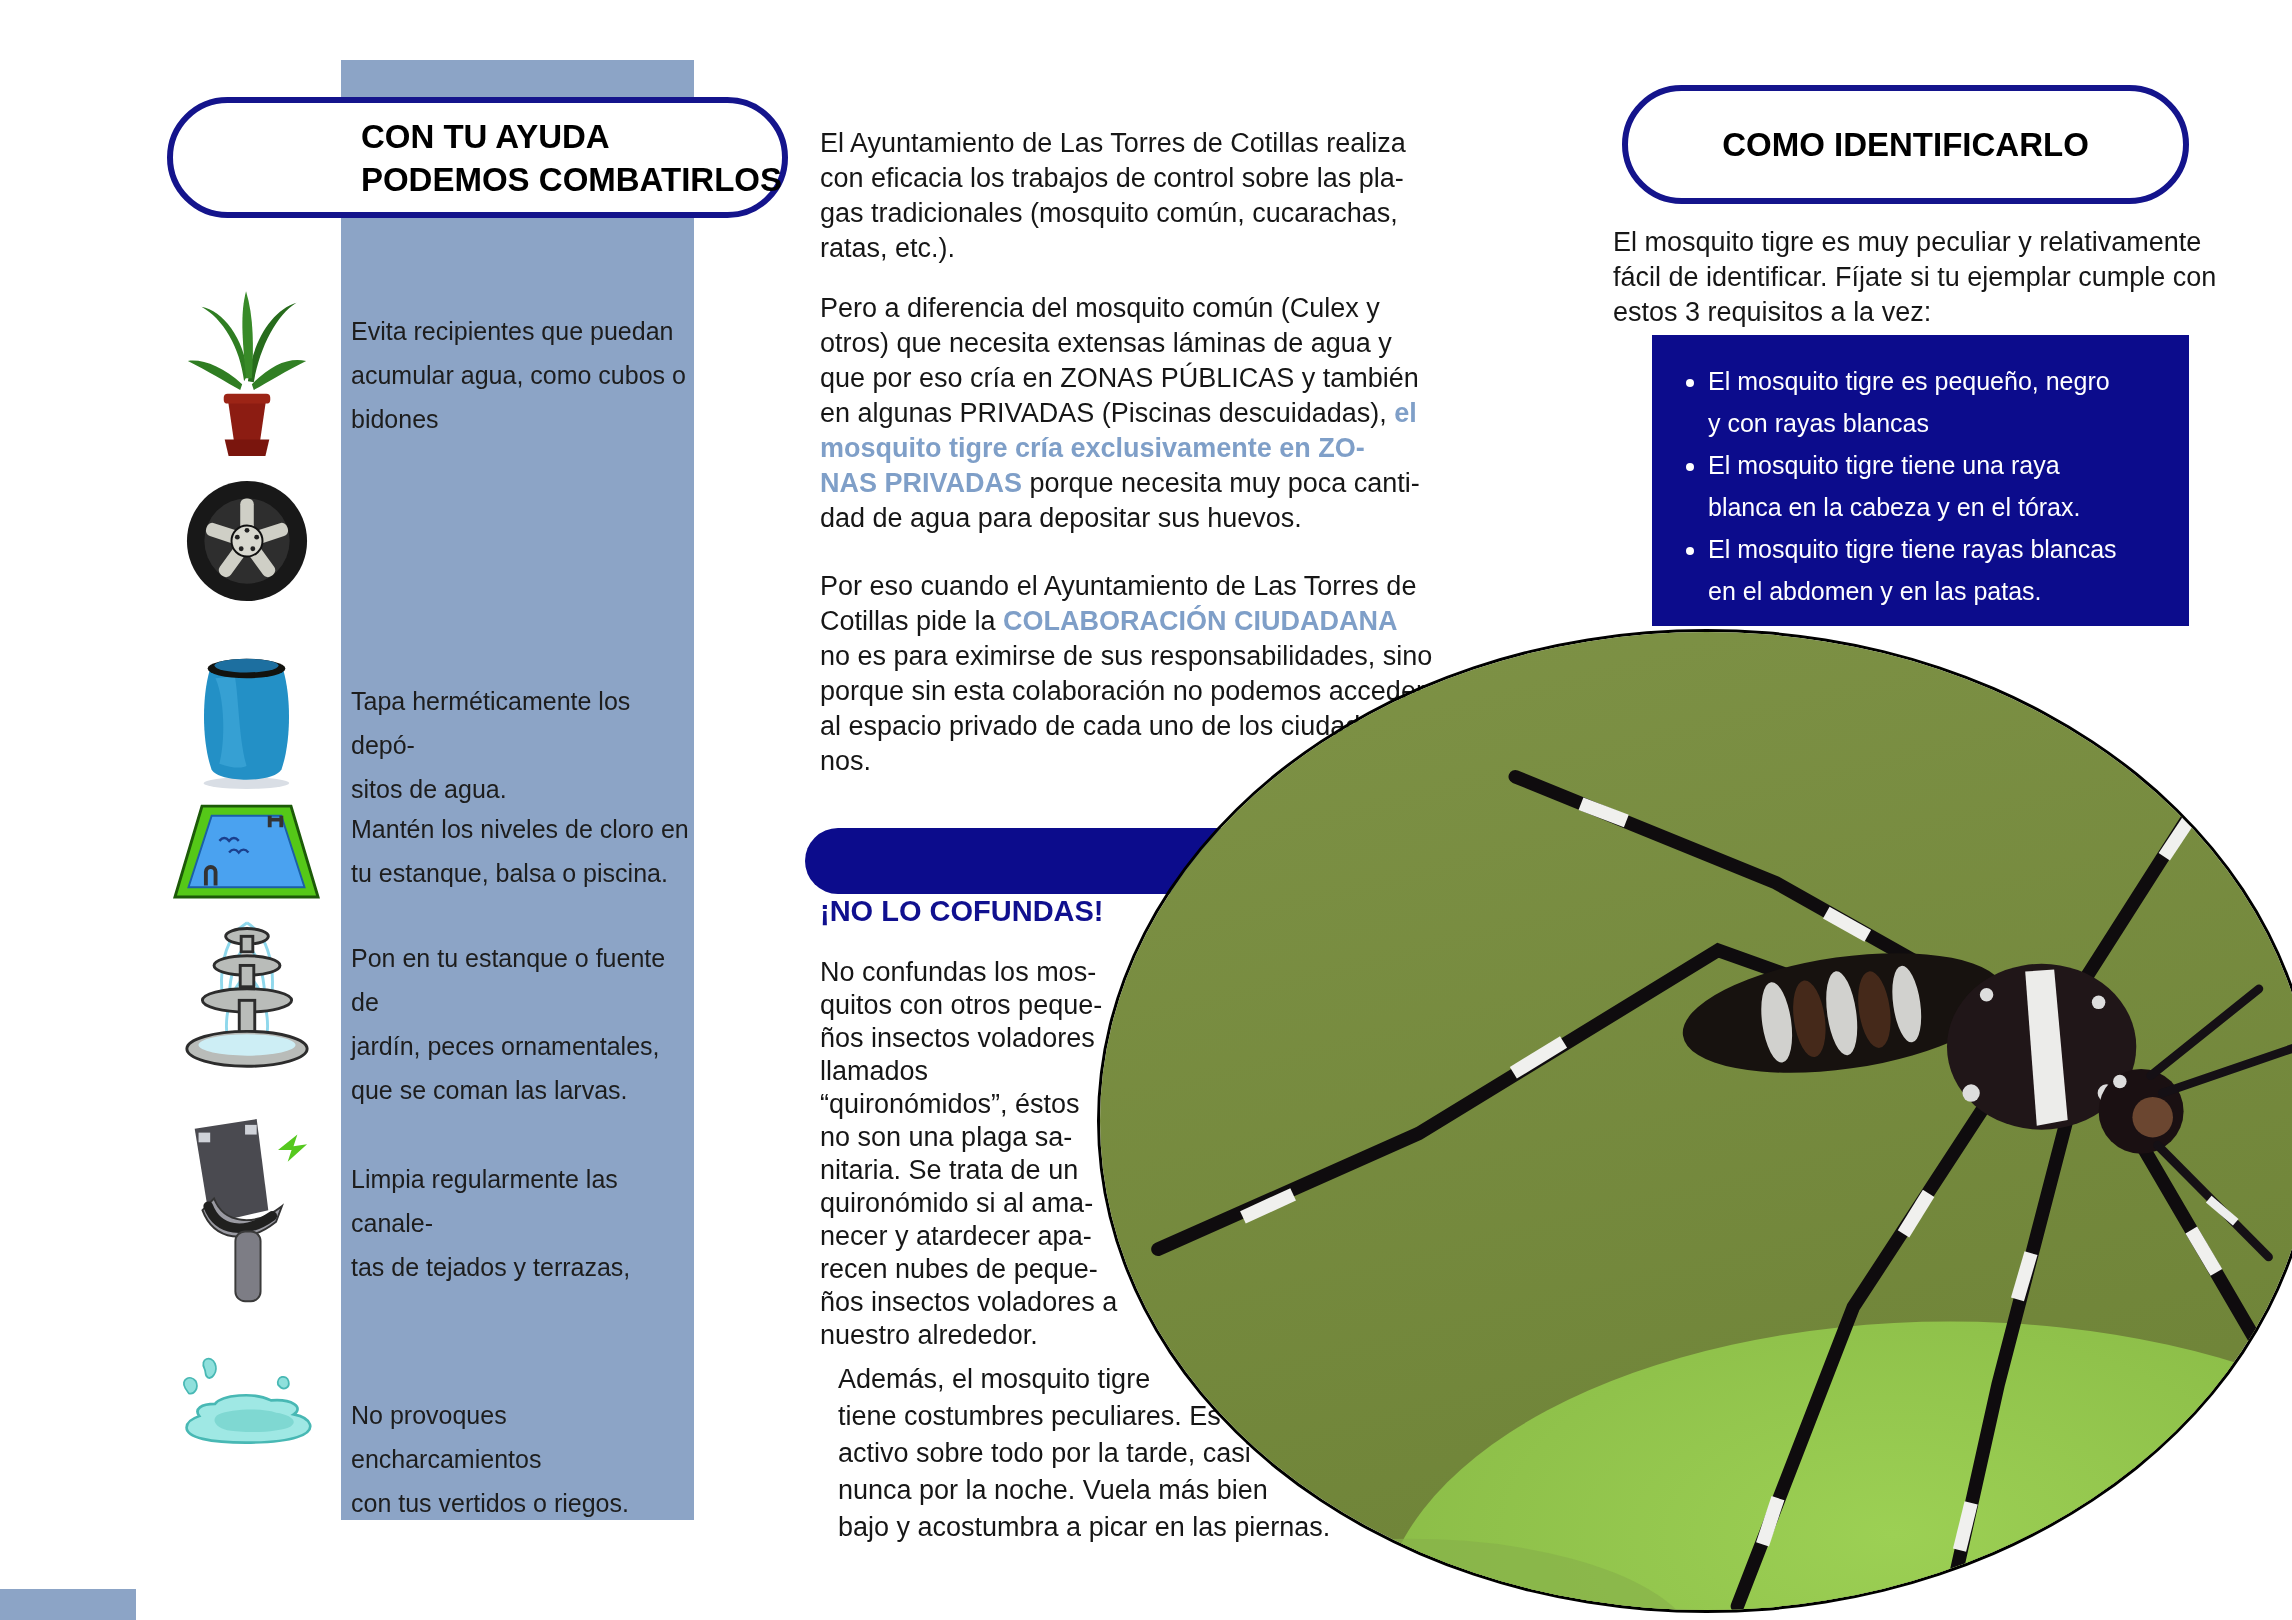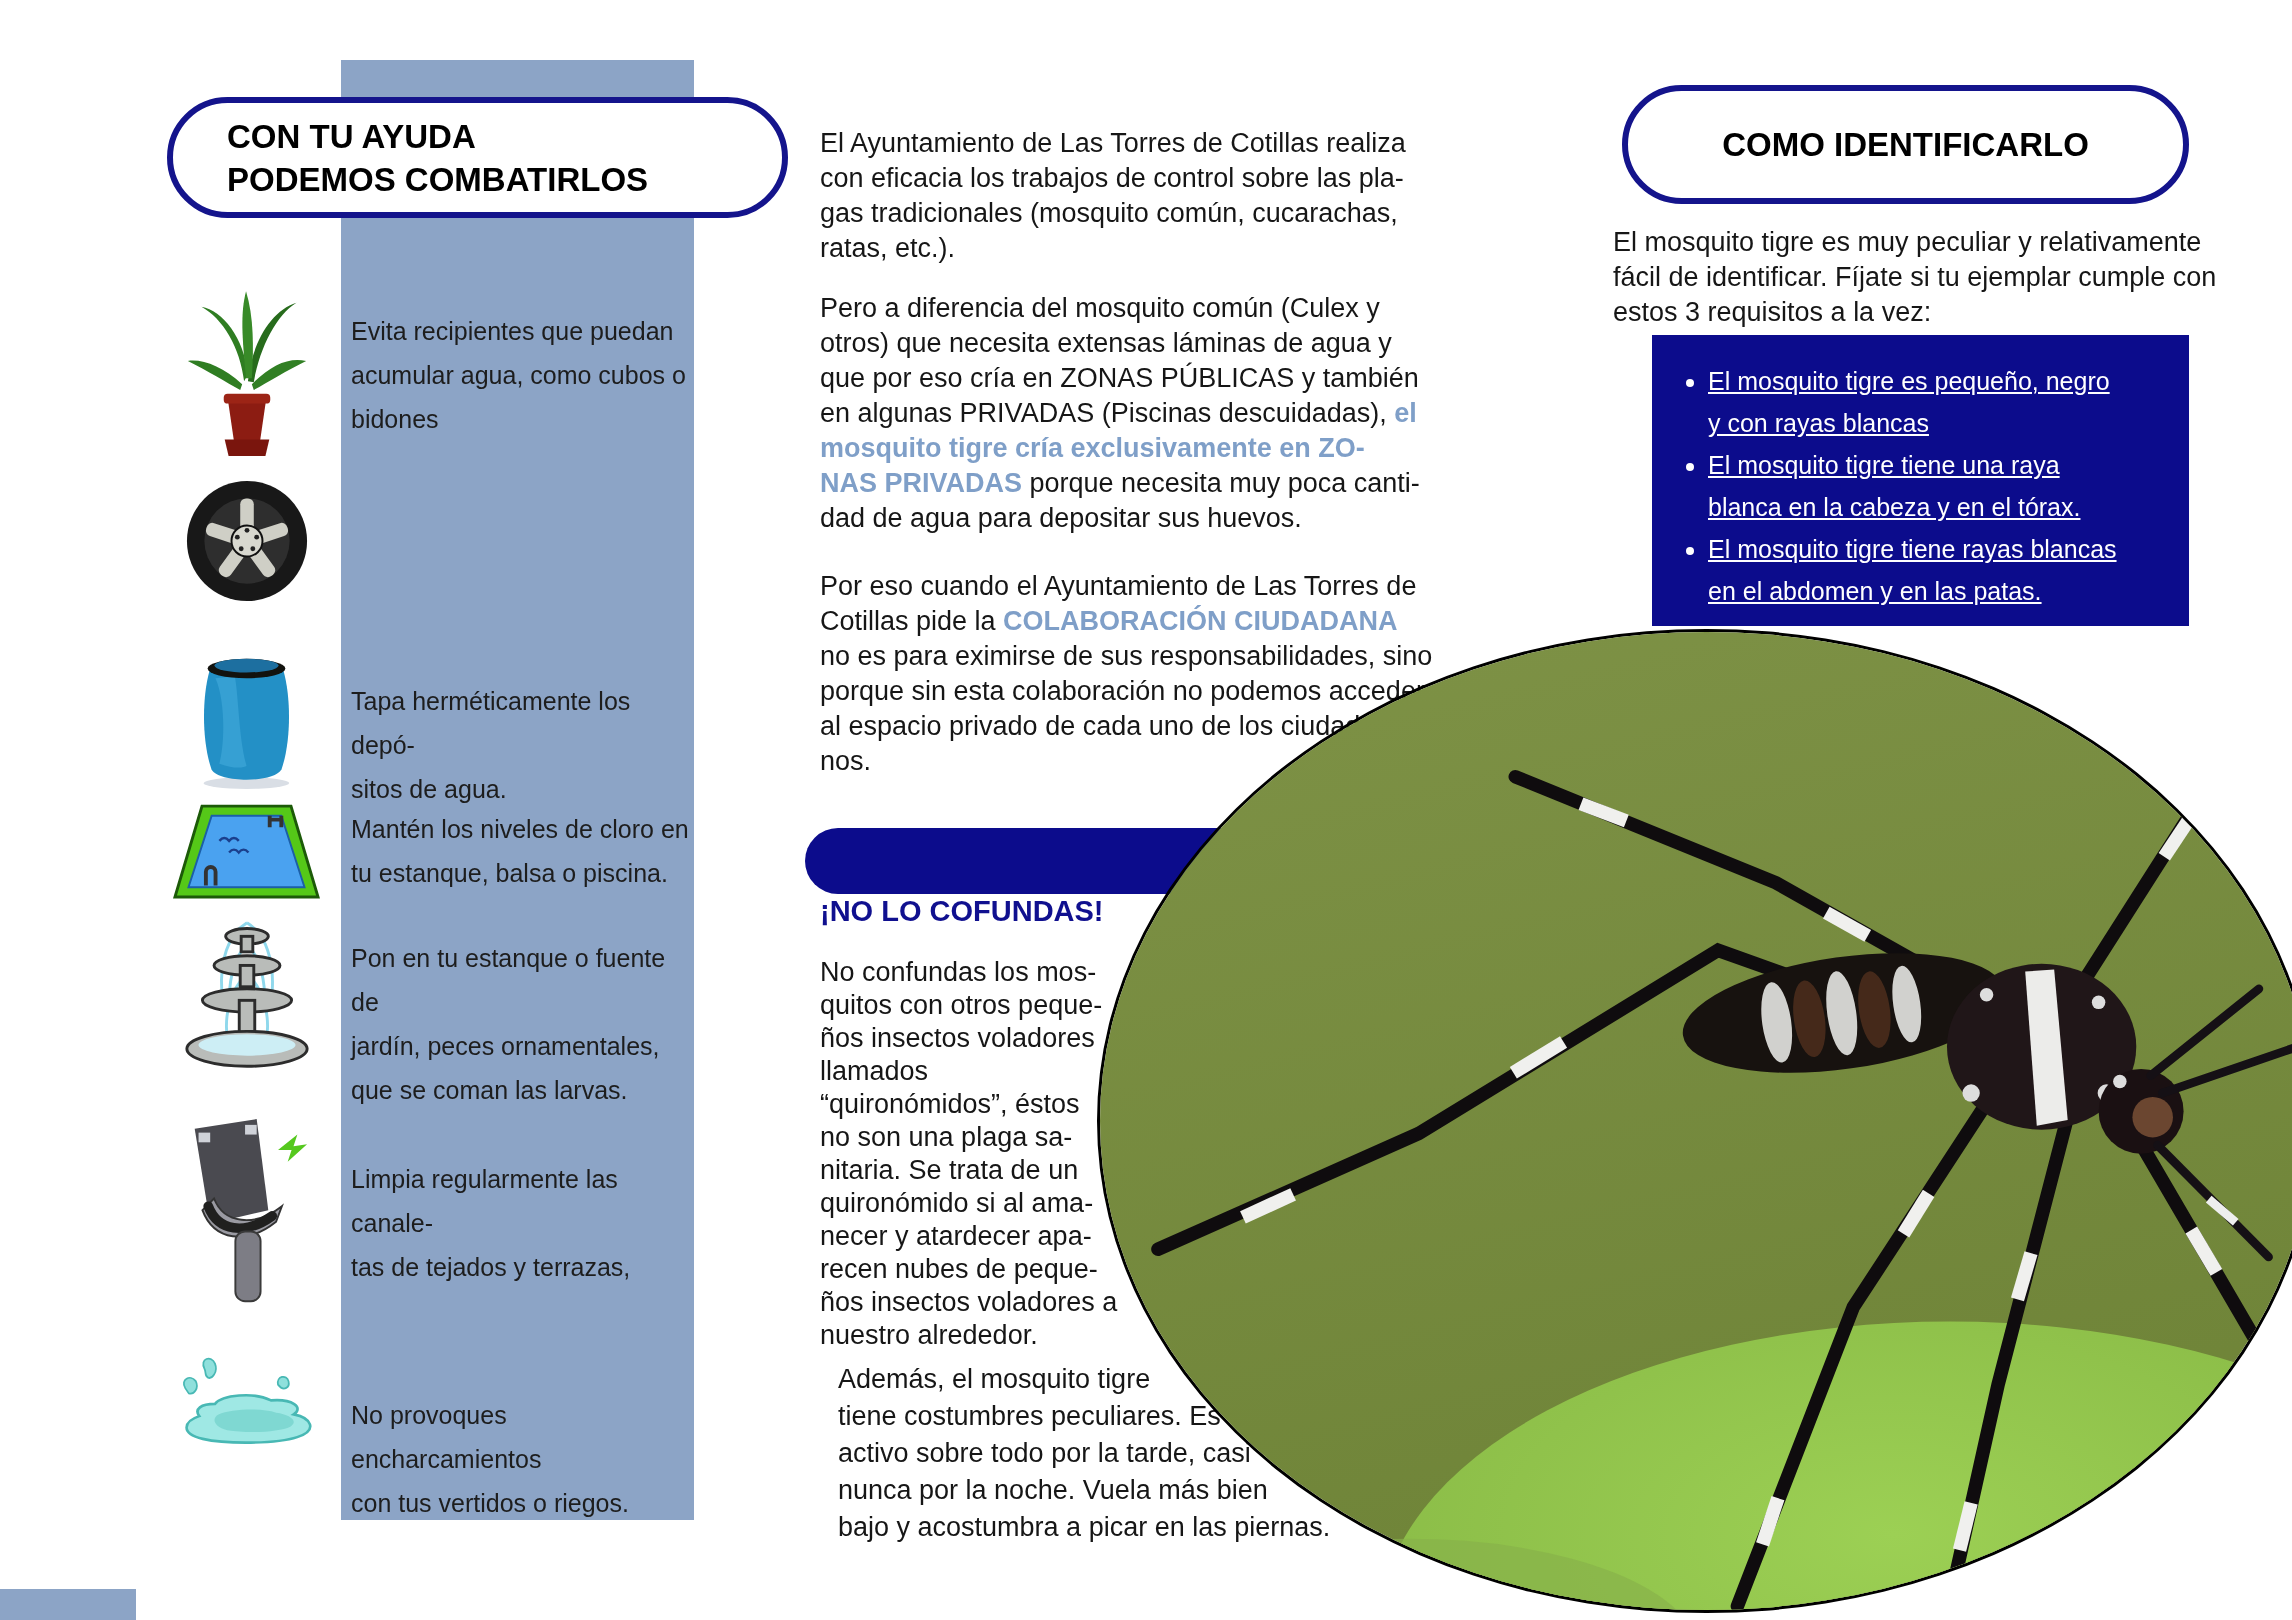--- a/index.html
+++ b/index.html
@@ -8,21 +8,21 @@
   .abs{position:absolute;}
   .preline{white-space:pre-line;}
 
   
   .band{left:341px;top:60px;width:353px;height:1460px;background:#8ca4c6;z-index:0;}
   .corner-rect{left:0;top:1589px;width:136px;height:31px;background:#8ca4c6;z-index:0;}
 
   
   .capsule{background:#ffffff;border:6.8px solid #14148c;border-radius:62px;z-index:2;
            display:flex;align-items:center;}
-  .capsule-left{left:167px;top:97px;width:555px;height:109px;padding-left:54px;}
+  .capsule-left{left:167px;top:97px;width:555px;height:109px;padding-left:54px;justify-content:flex-end;}
   .capsule-right{left:1622px;top:85px;width:555px;height:107px;justify-content:center;}
   .capsule h1{margin:0;font-size:33px;line-height:43px;font-weight:bold;color:#000;}
 
   
   .item-icon{left:173px;width:147px;display:flex;align-items:center;justify-content:center;z-index:1;}
   .item-text{left:351px;width:345px;font-size:25px;line-height:44px;color:#1d1d1d;z-index:1;}
 
   
   .mid-par{left:820px;font-size:27px;line-height:35px;z-index:1;}
   .hl{color:#7f9fc8;font-weight:bold;}
@@ -30,21 +30,21 @@
   .nc-head{left:820px;top:895px;font-size:29px;font-weight:bold;color:#10108f;z-index:1;}
   .nc-par1{left:820px;top:956px;font-size:27px;line-height:33px;z-index:1;}
   .nc-par2{left:820px;top:1361px;font-size:27px;line-height:37px;z-index:1;margin-left:18px;}
 
   
   .right-intro{left:1613px;top:225px;font-size:27px;line-height:35px;z-index:1;}
   .id-box{left:1652px;top:335px;width:537px;height:291px;background:#0c0c8c;z-index:1;
           box-sizing:border-box;padding:25px 7.8px 0 0;}
   .id-box ul{margin:0;padding:0 0 0 56px;list-style:disc outside;color:#ffffff;}
   .id-box li{font-size:25px;line-height:42px;color:#ffffff;}
-  .id-box li span{white-space:pre-line;text-decoration:underline;}
+  .id-box li span{white-space:pre-line;}
 
   
   .photo-ellipse{left:1097px;top:629px;width:1219px;height:984px;border:3.9px solid #000;
                  border-radius:50%;overflow:hidden;z-index:2;box-sizing:border-box;}
   .photo-ellipse svg{display:block;width:100%;height:100%;}
 </style>
 </head>
 <body>
 
 <div class="page">

